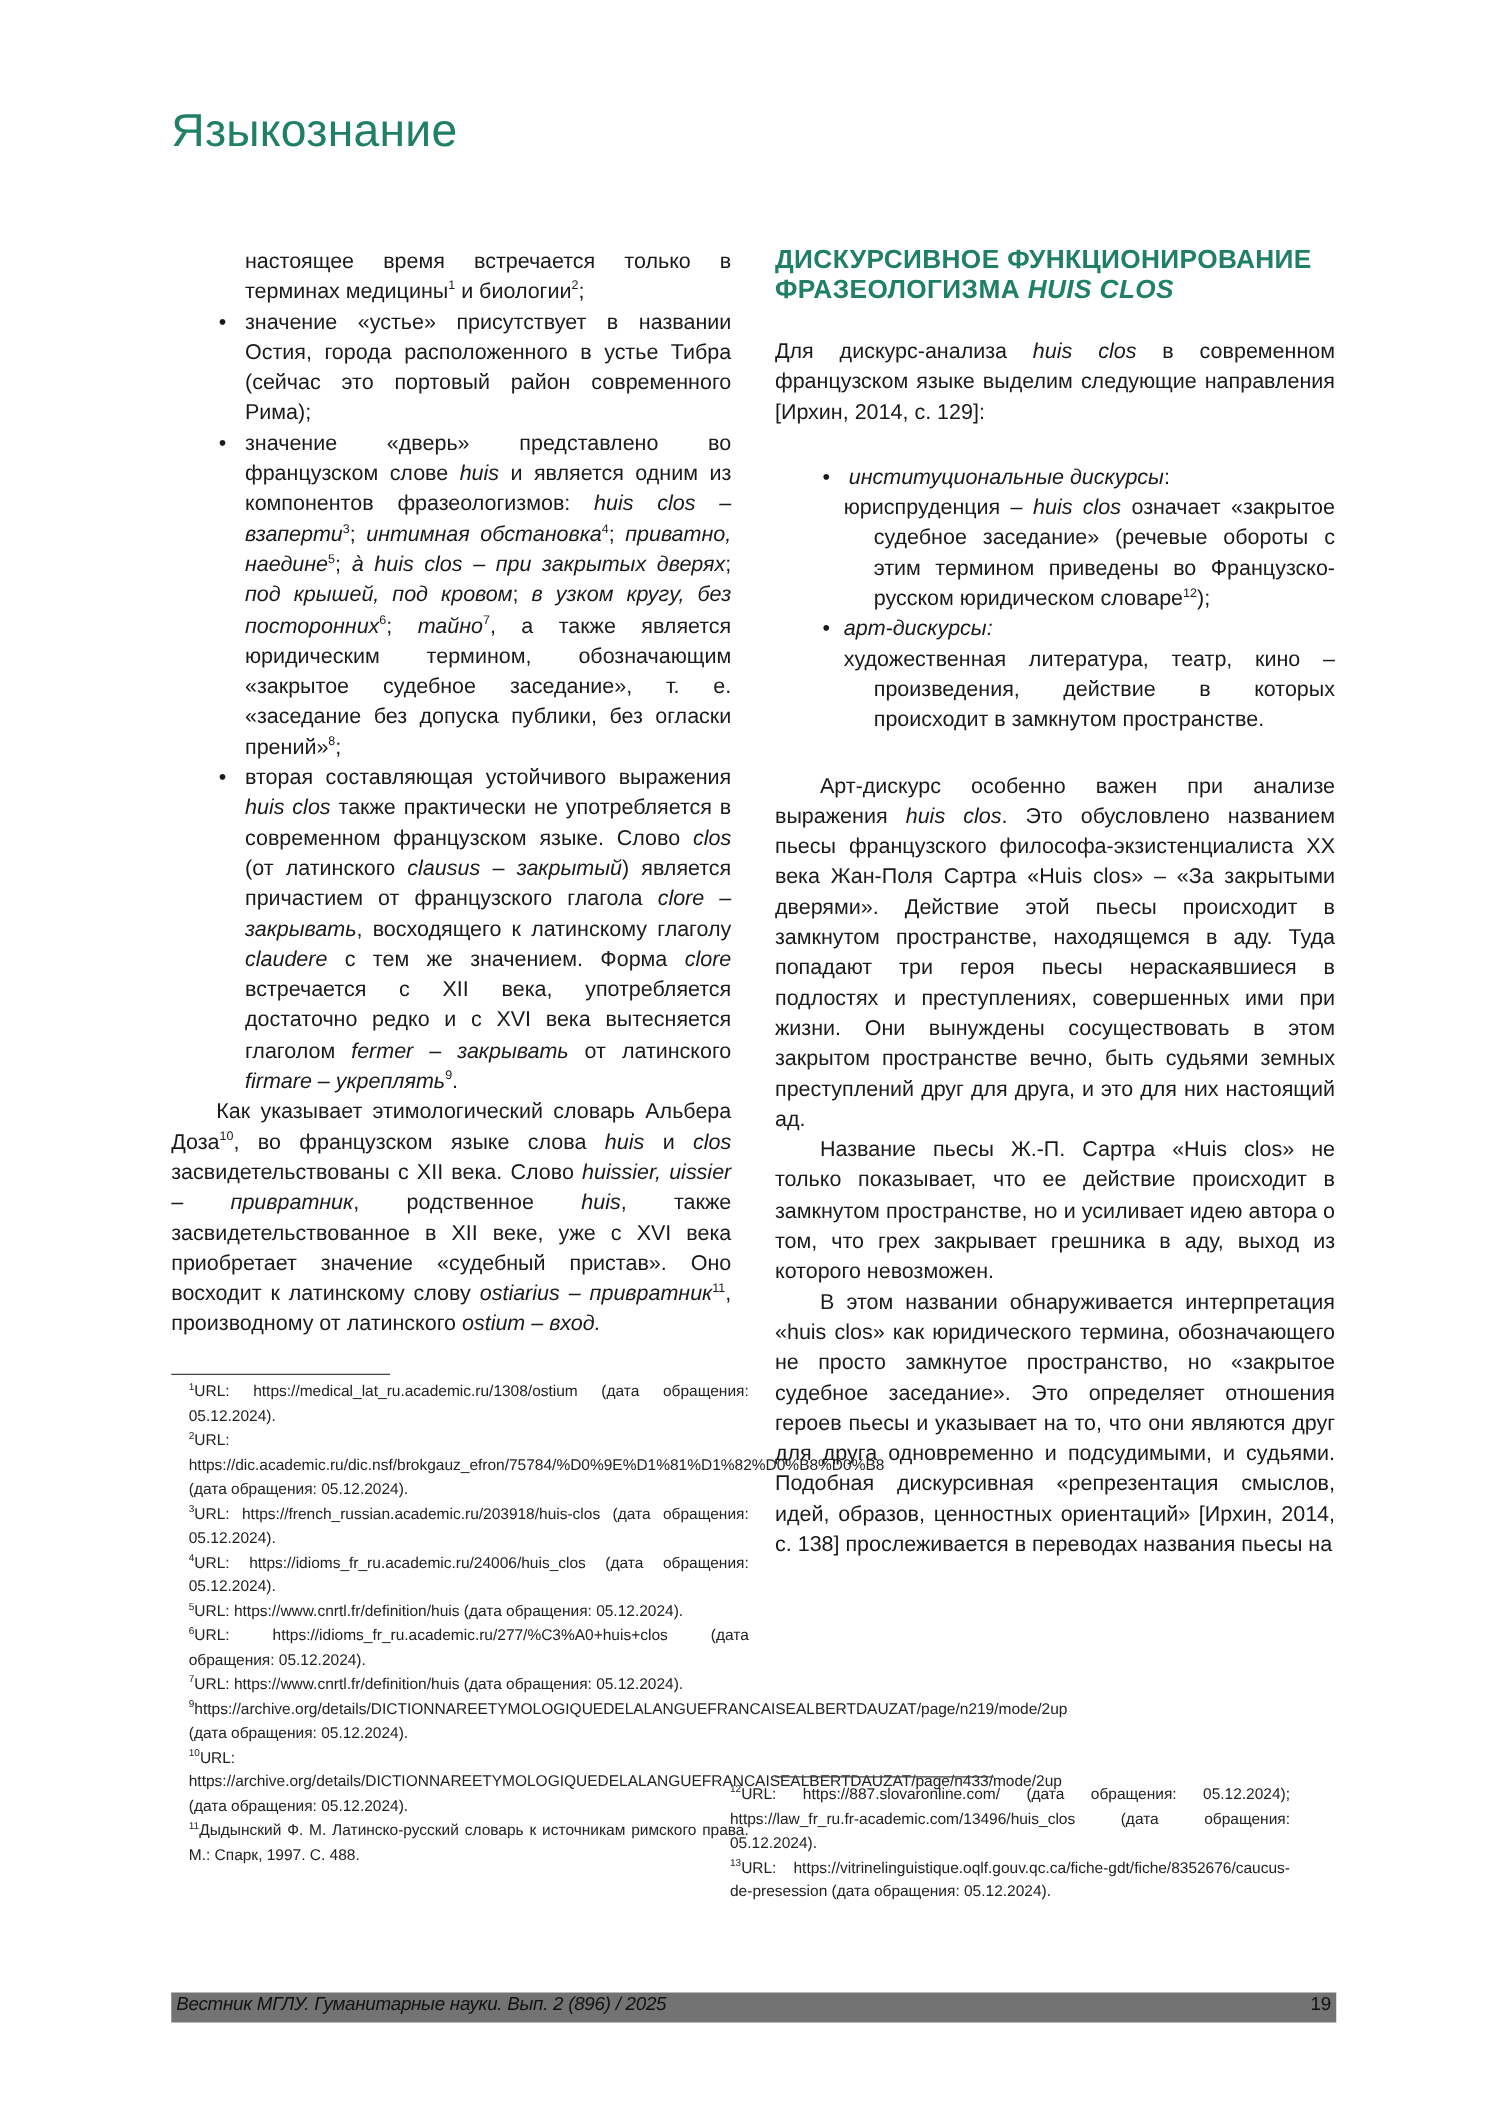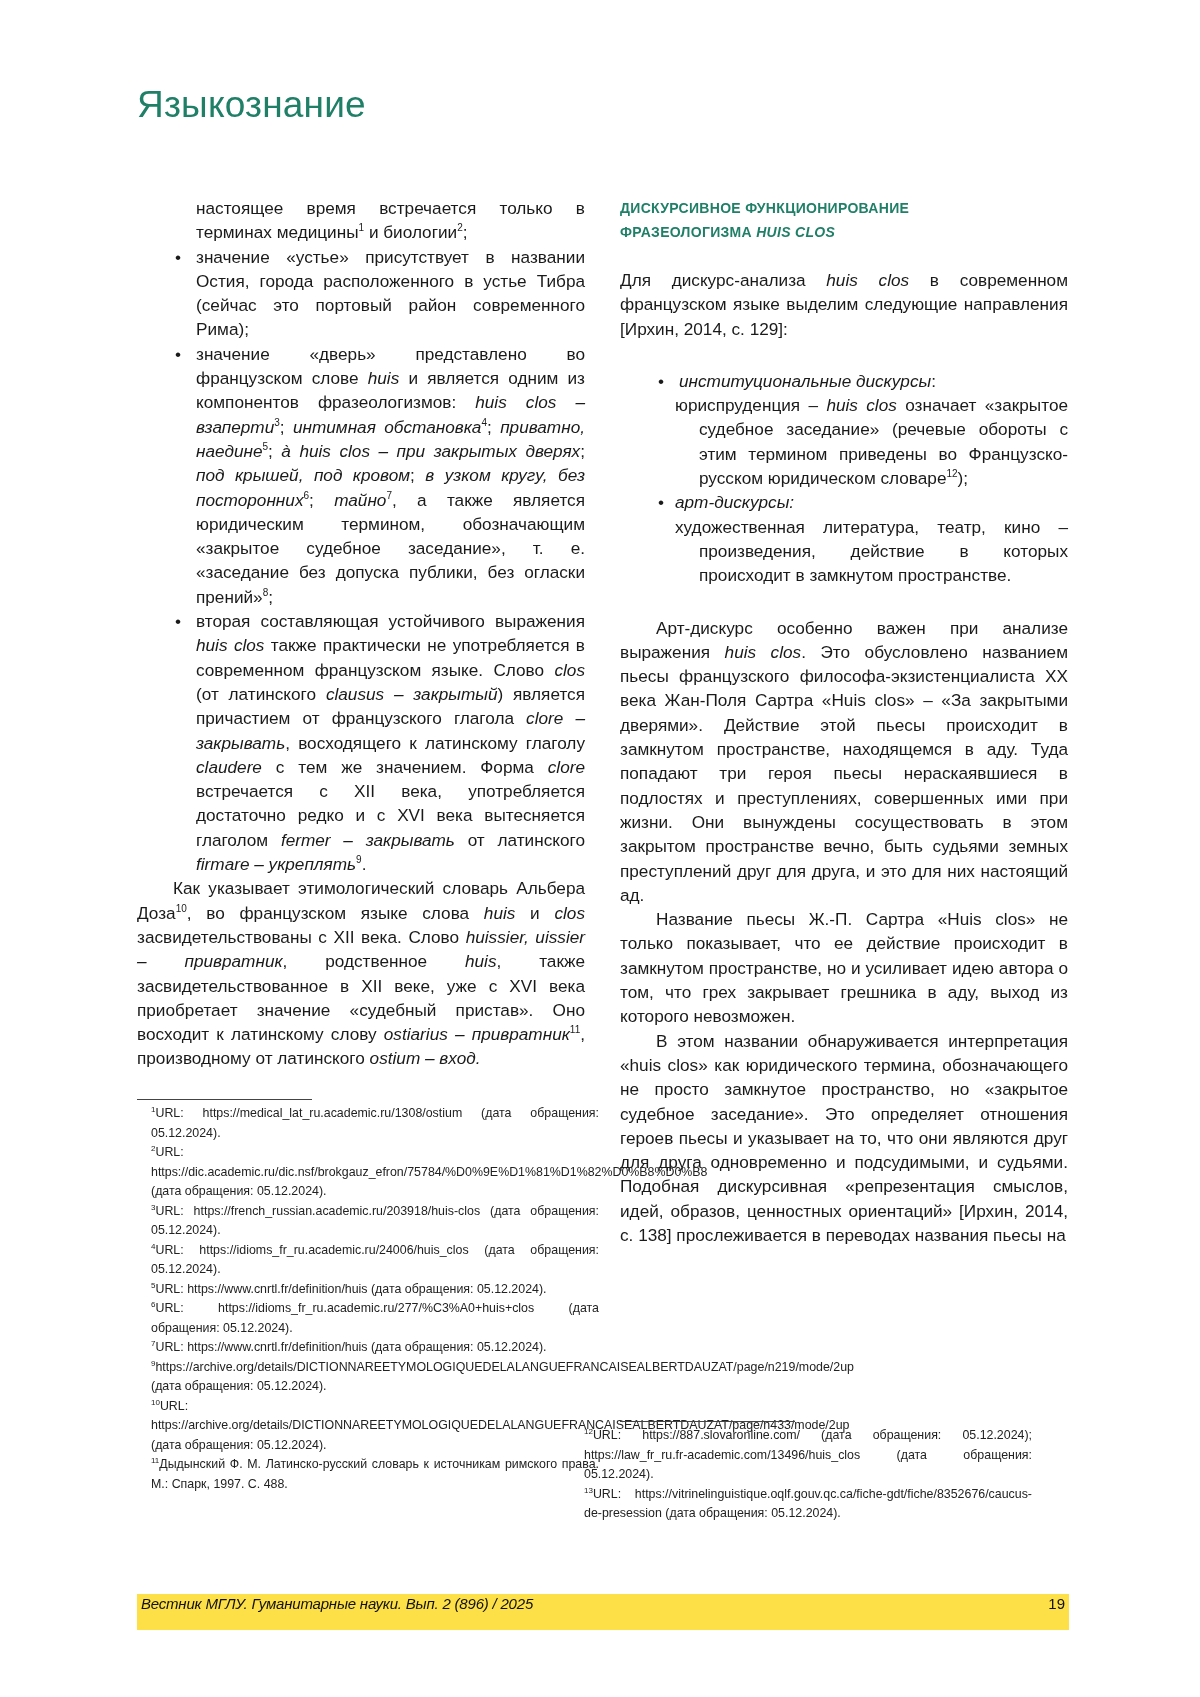--- a/index.html
+++ b/index.html
@@ -12,35 +12,35 @@
   .col-left { left: 137px; width: 448px; }
   .col-right { left: 620px; width: 448px; }
   .col p { margin: 0; }
   .indent { text-indent: 36px; }
   i { font-style: italic; }
   sup { font-size: 10px; line-height: 0; vertical-align: super; }
   ul.bullets { margin: 0; padding: 0; list-style: none; }
   ul.bullets li { position: relative; padding-left: 59px; }
   ul.bullets li::before { content: "•"; position: absolute; left: 38px; top: 0; }
   .col-left .cont { padding-left: 59px; }
-  .heading { color: #1f7f67; font-weight: bold; font-size: 14px; line-height: 24px;
+  .heading { color: #1f7f67; font-weight: bold; font-size: 21px; line-height: 24px;
              letter-spacing: 0.3px; text-align: left; margin-bottom: 24px !important; }
   .r-bullets { margin-top: 28px !important; }
   .r-bullets li { padding-left: 55px; }
   .r-bullets li::before { left: 34px; }
   .hang { padding-left: 24px; text-indent: -24px; }
   .hang-wrap { margin-left: 55px; }
   .spacer { height: 28px; }
   .fn-rule { position: absolute; width: 175px; border-top: 1px solid #444; }
   .fn { position: absolute; font-family: "Liberation Sans", sans-serif; font-size: 12.4px;
         line-height: 19.5px; color: #222; text-align: justify; width: 448px; }
   .fn p { margin: 0; }
   .fn sup { font-size: 8px; }
-  .footer { position: absolute; left: 137px; top: 1594px; width: 932px; height: 36px;
-            background: #fde047; font-family: "Liberation Sans", sans-serif; font-size: 15px;
+  .footer { position: absolute; left: 137px; top: 1594px; width: 932px; height: 24px;
+            background: #737373; font-family: "Liberation Sans", sans-serif; font-size: 15px;
             line-height: 20px; color: #111; }
   .footer .jt { position: absolute; left: 4px; top: 0; font-style: italic; letter-spacing: -0.2px; }
   .footer .pn { position: absolute; right: 4px; top: 0; }
 </style>
 </head>
 <body>
 
 <div class="section-title">Языкознание</div>
 
 <div class="col col-left">

